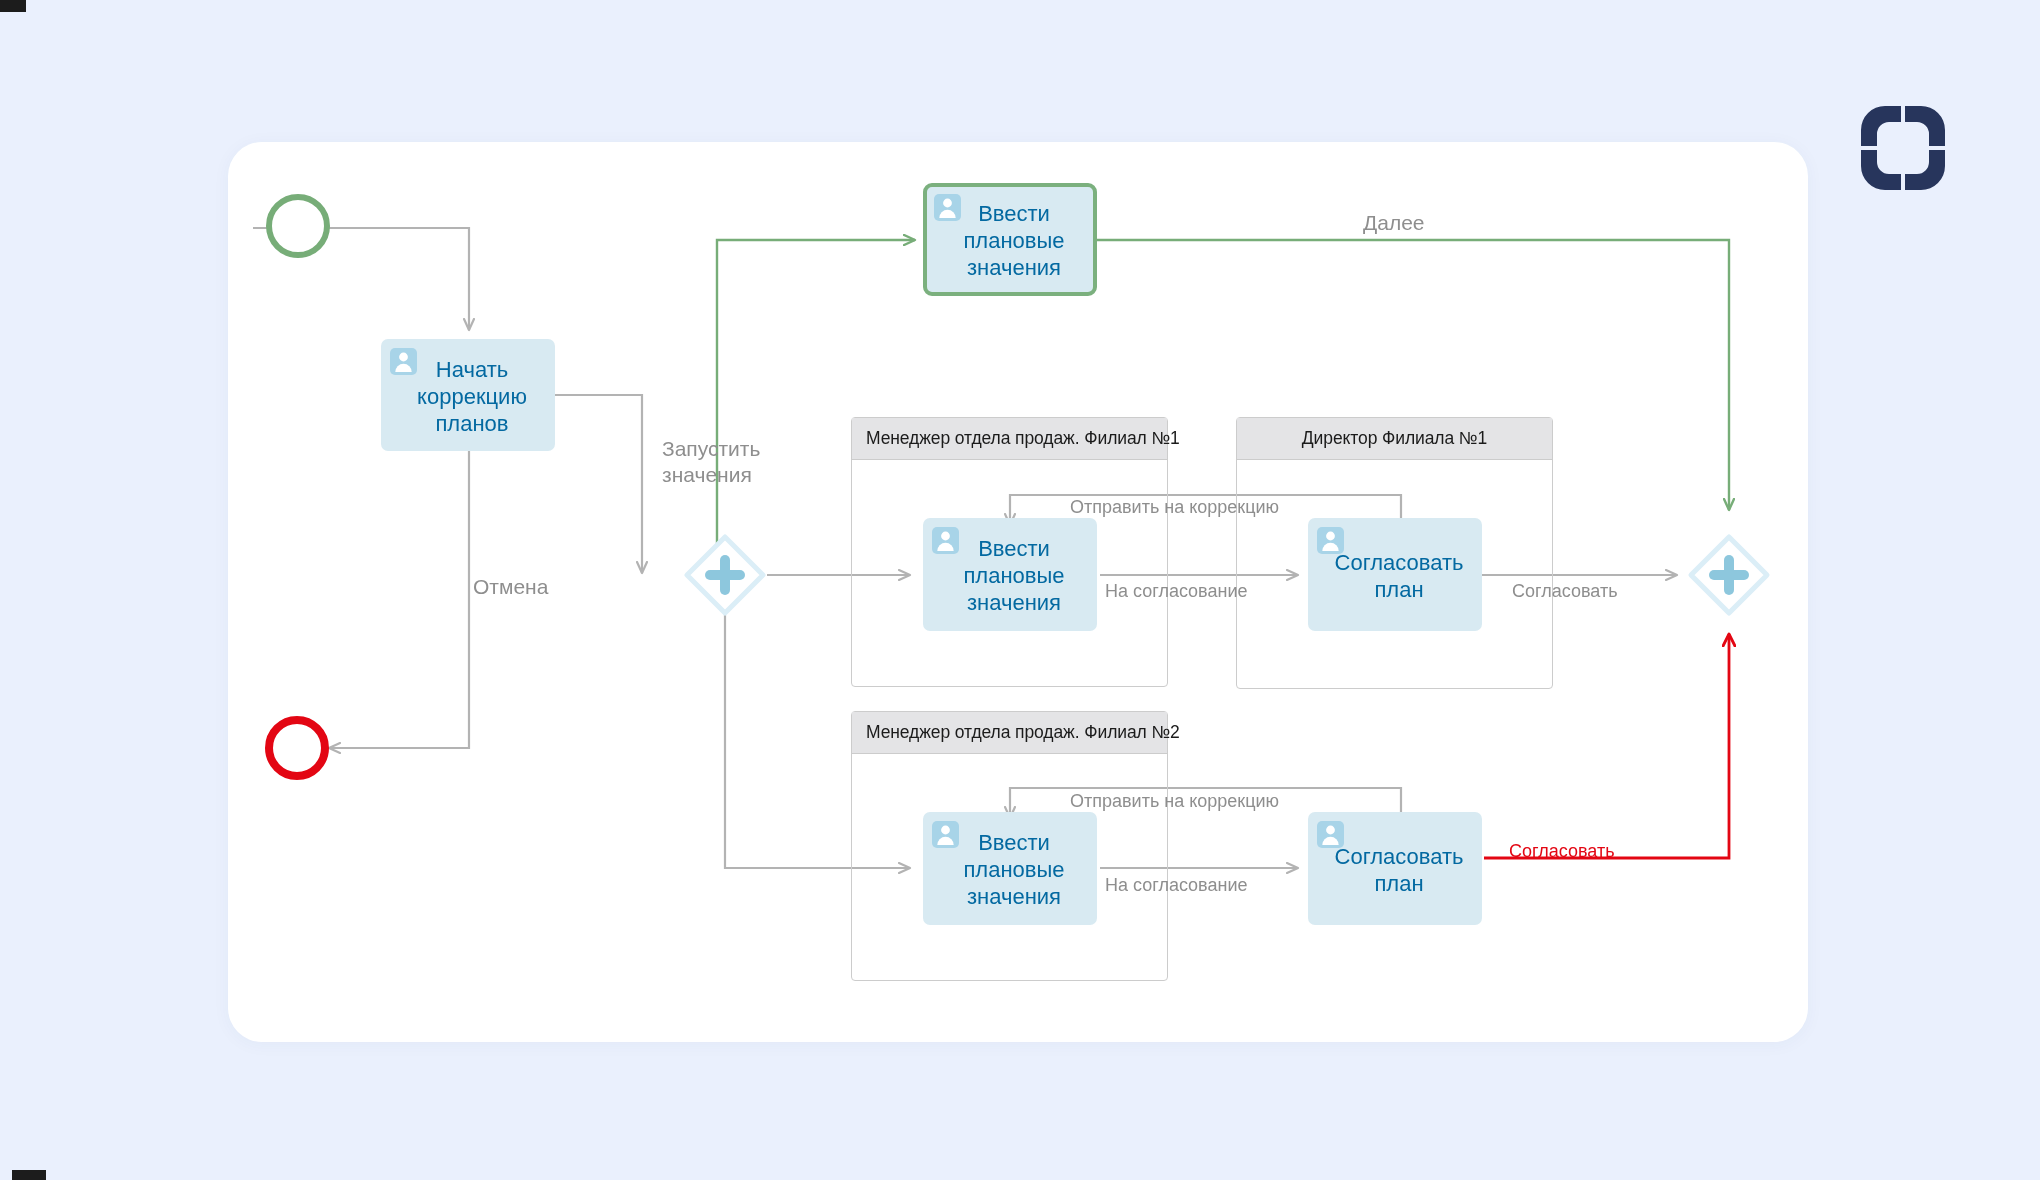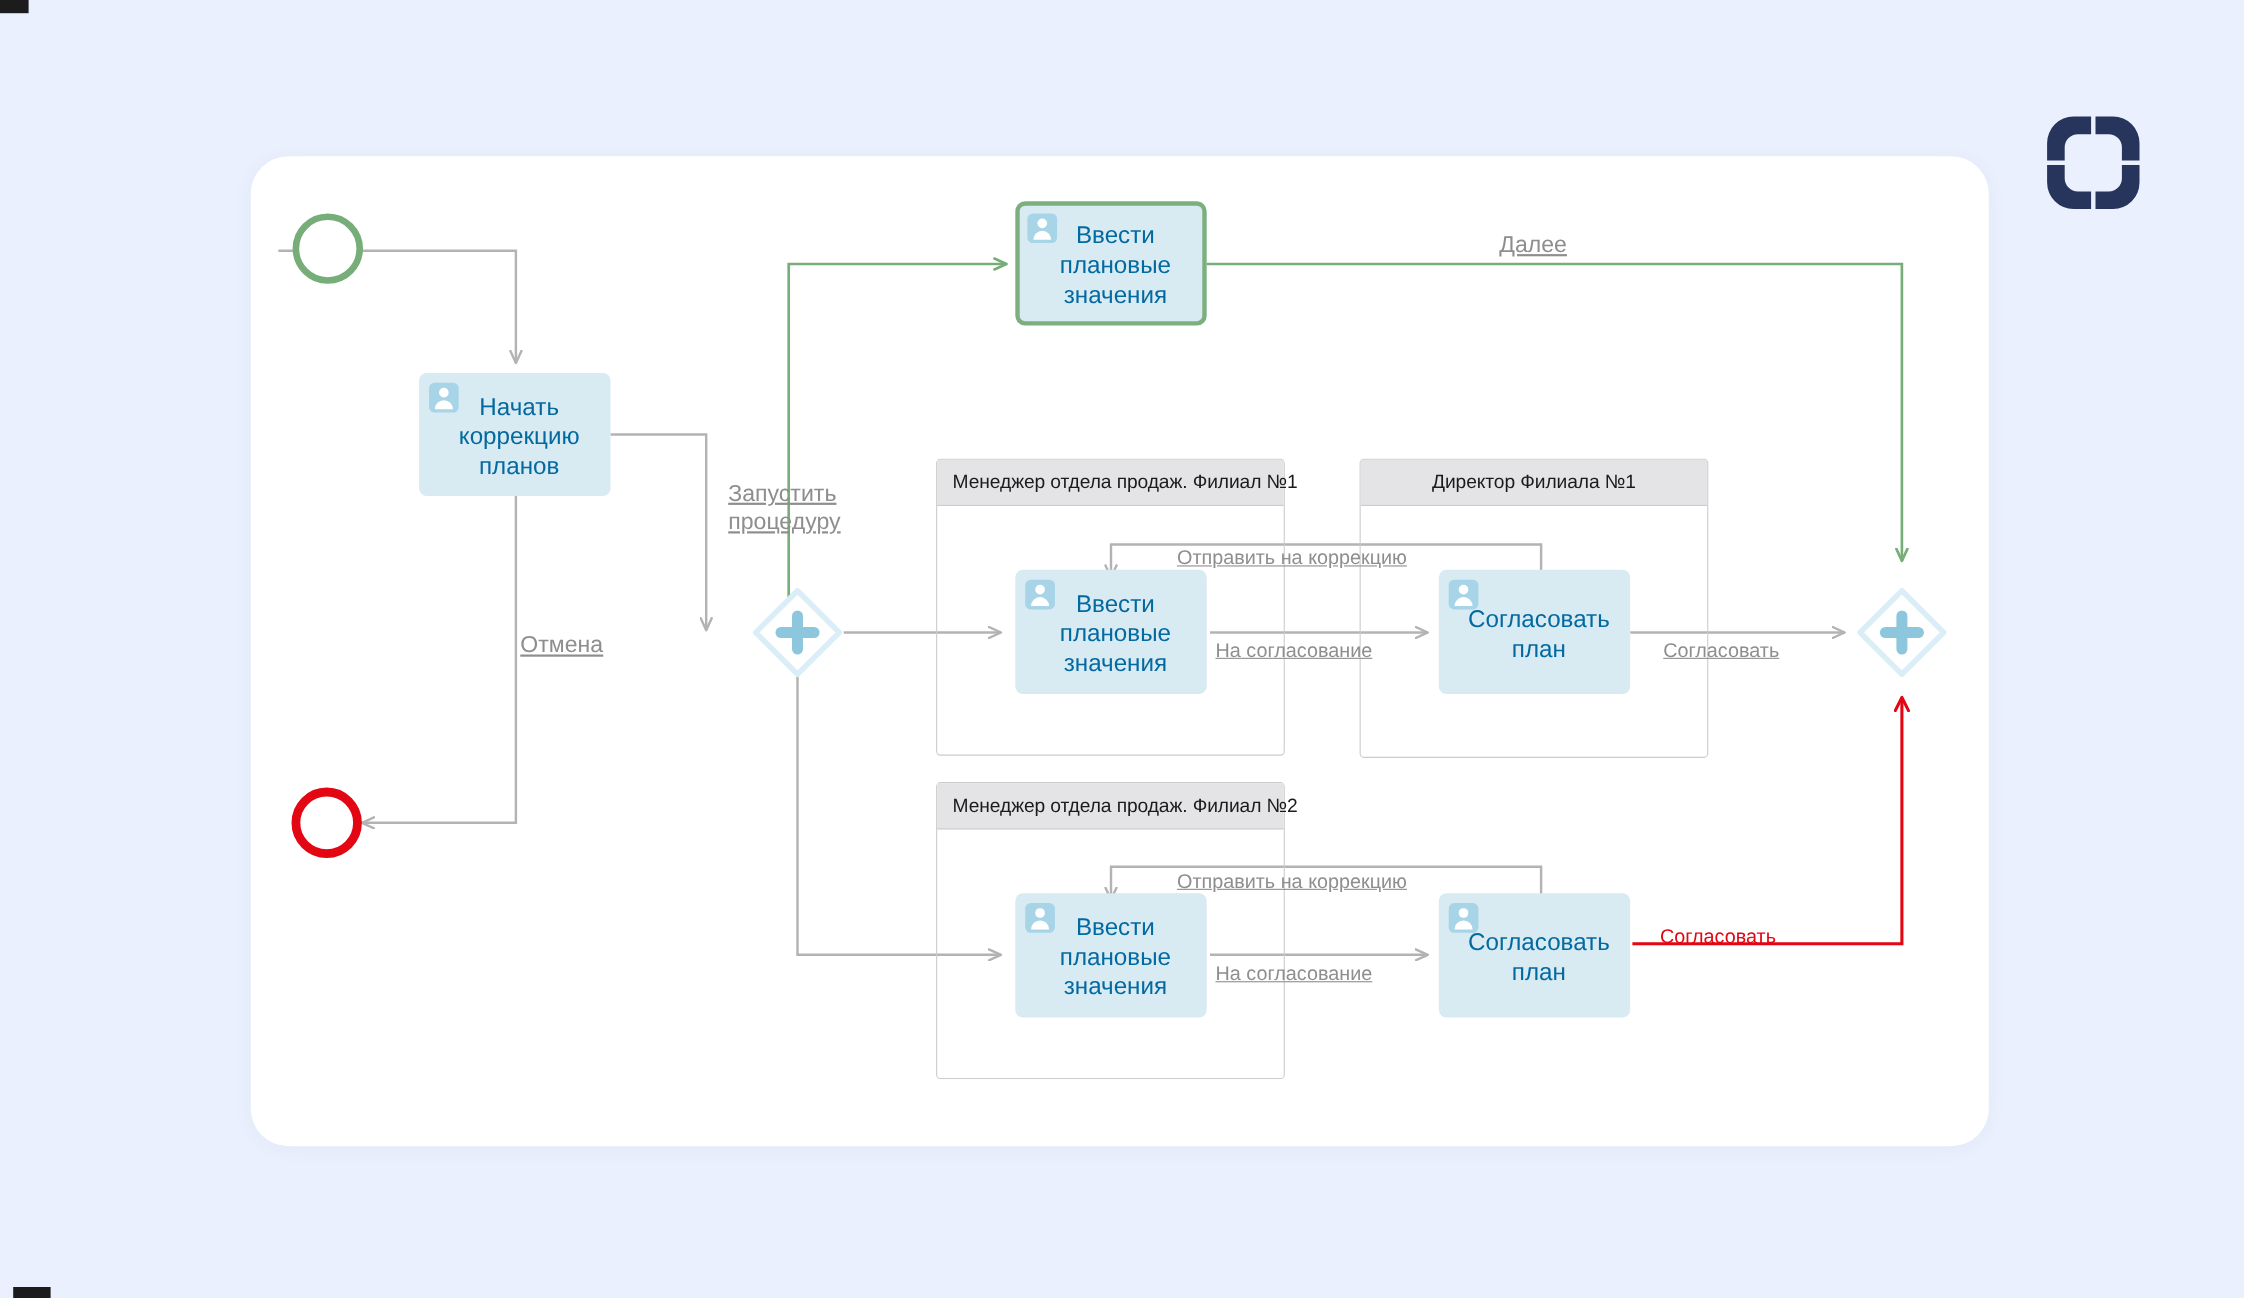--- a/index.html
+++ b/index.html
@@ -136,21 +136,20 @@
     height: 84px;
   }
 
   
   .edge-label {
     position: absolute;
     font-size: 21px;
     color: #8e8e8e;
     white-space: pre-line;
     line-height: 26px;
-    text-decoration: underline;
   }
   .edge-label.red { color: #e30613; }
   .edge-label.small { font-size: 18px; }
 </style>
 </head>
 <body>
 
 <div id="page">
 
   <div class="corner-mark tl"></div>
@@ -324,21 +323,21 @@
         <path d="M5.3 24 a8.2 8.2 0 0 1 16.4 0 Z" fill="#ffffff"></path>
       </svg>
     </span>
     <span class="task-label">Согласовать
 план</span>
   </div>
 
   <div class="edge-label" style="left:1363px; top:210px;">Далее</div>
 
   <div class="edge-label" style="left:662px; top:436px; text-align:left;">Запустить
-процедуру</div>
+значения</div>
 
   <div class="edge-label" style="left:473px; top:574px;">Отмена</div>
 
   <div class="edge-label small" style="left:1070px; top:494px;">Отправить на коррекцию</div>
 
   <div class="edge-label small" style="left:1105px; top:578px;">На согласование</div>
 
   <div class="edge-label small" style="left:1512px; top:578px;">Согласовать</div>
 
   <div class="edge-label small" style="left:1070px; top:788px;">Отправить на коррекцию</div>

